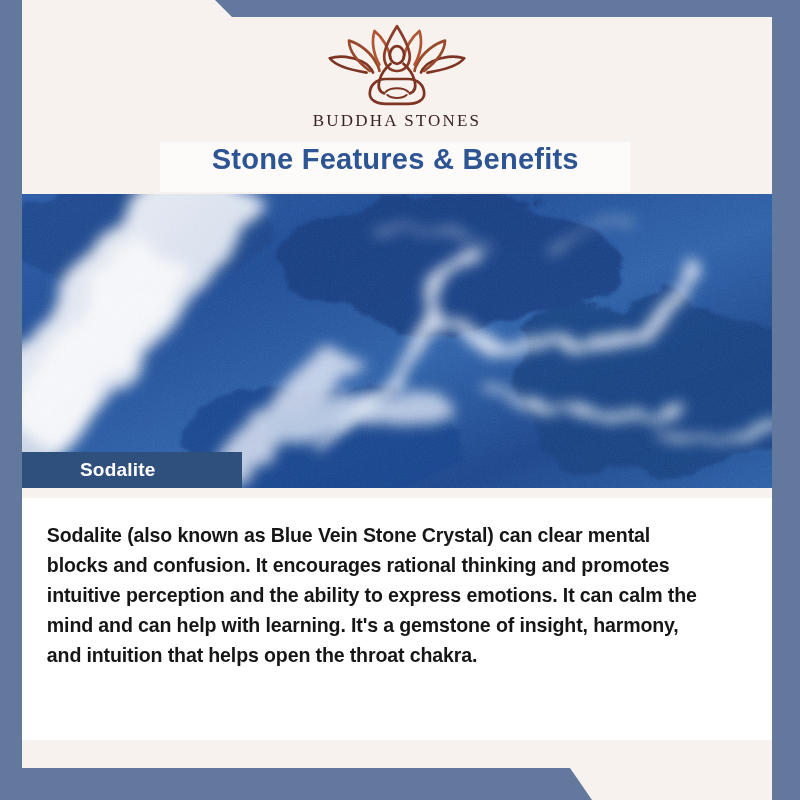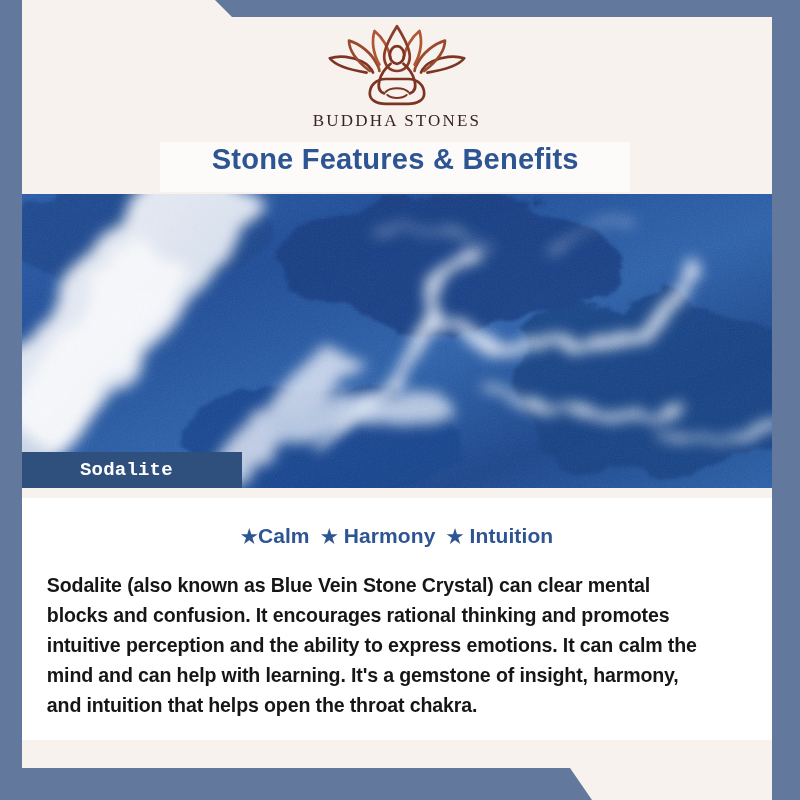--- a/index.html
+++ b/index.html
@@ -149,21 +149,20 @@
     z-index: 6;
     display: flex;
     align-items: center;
   }
   .stone-tag-text {
     margin-left: 58px;
     color: #ffffff;
     font-weight: 700;
     font-size: 19px;
     letter-spacing: 0.2px;
-    font-family: Liberation Mono, monospace;
   }
 
   
   .content-card {
     position: absolute;
     left: 22px;
     top: 498px;
     width: 750px;
     height: 242px;
     background: #ffffff;
@@ -320,20 +319,17 @@
 
       <rect width="750" height="294" fill="none"></rect>
     </svg>
   </div>
 
   <div class="stone-tag">
     <span class="stone-tag-text">Sodalite</span>
   </div>
 
   <div class="content-card">
-    <div class="keywords">
-      <span class="kw-star">★</span><span>Calm</span><span class="kw-gap"></span><span class="kw-star">★</span>&nbsp;<span>Harmony</span><span class="kw-gap"></span><span class="kw-star">★</span>&nbsp;<span>Intuition</span>
-    </div>
 
     <p class="body-copy">Sodalite (also known as Blue Vein Stone Crystal) can clear mental blocks and confusion. It encourages rational thinking and promotes intuitive perception and the ability to express emotions. It can calm the mind and can help with learning. It's a gemstone of insight, harmony, and intuition that helps open the throat chakra.</p>
   </div>
 
 </div>
 
 </body></html>

